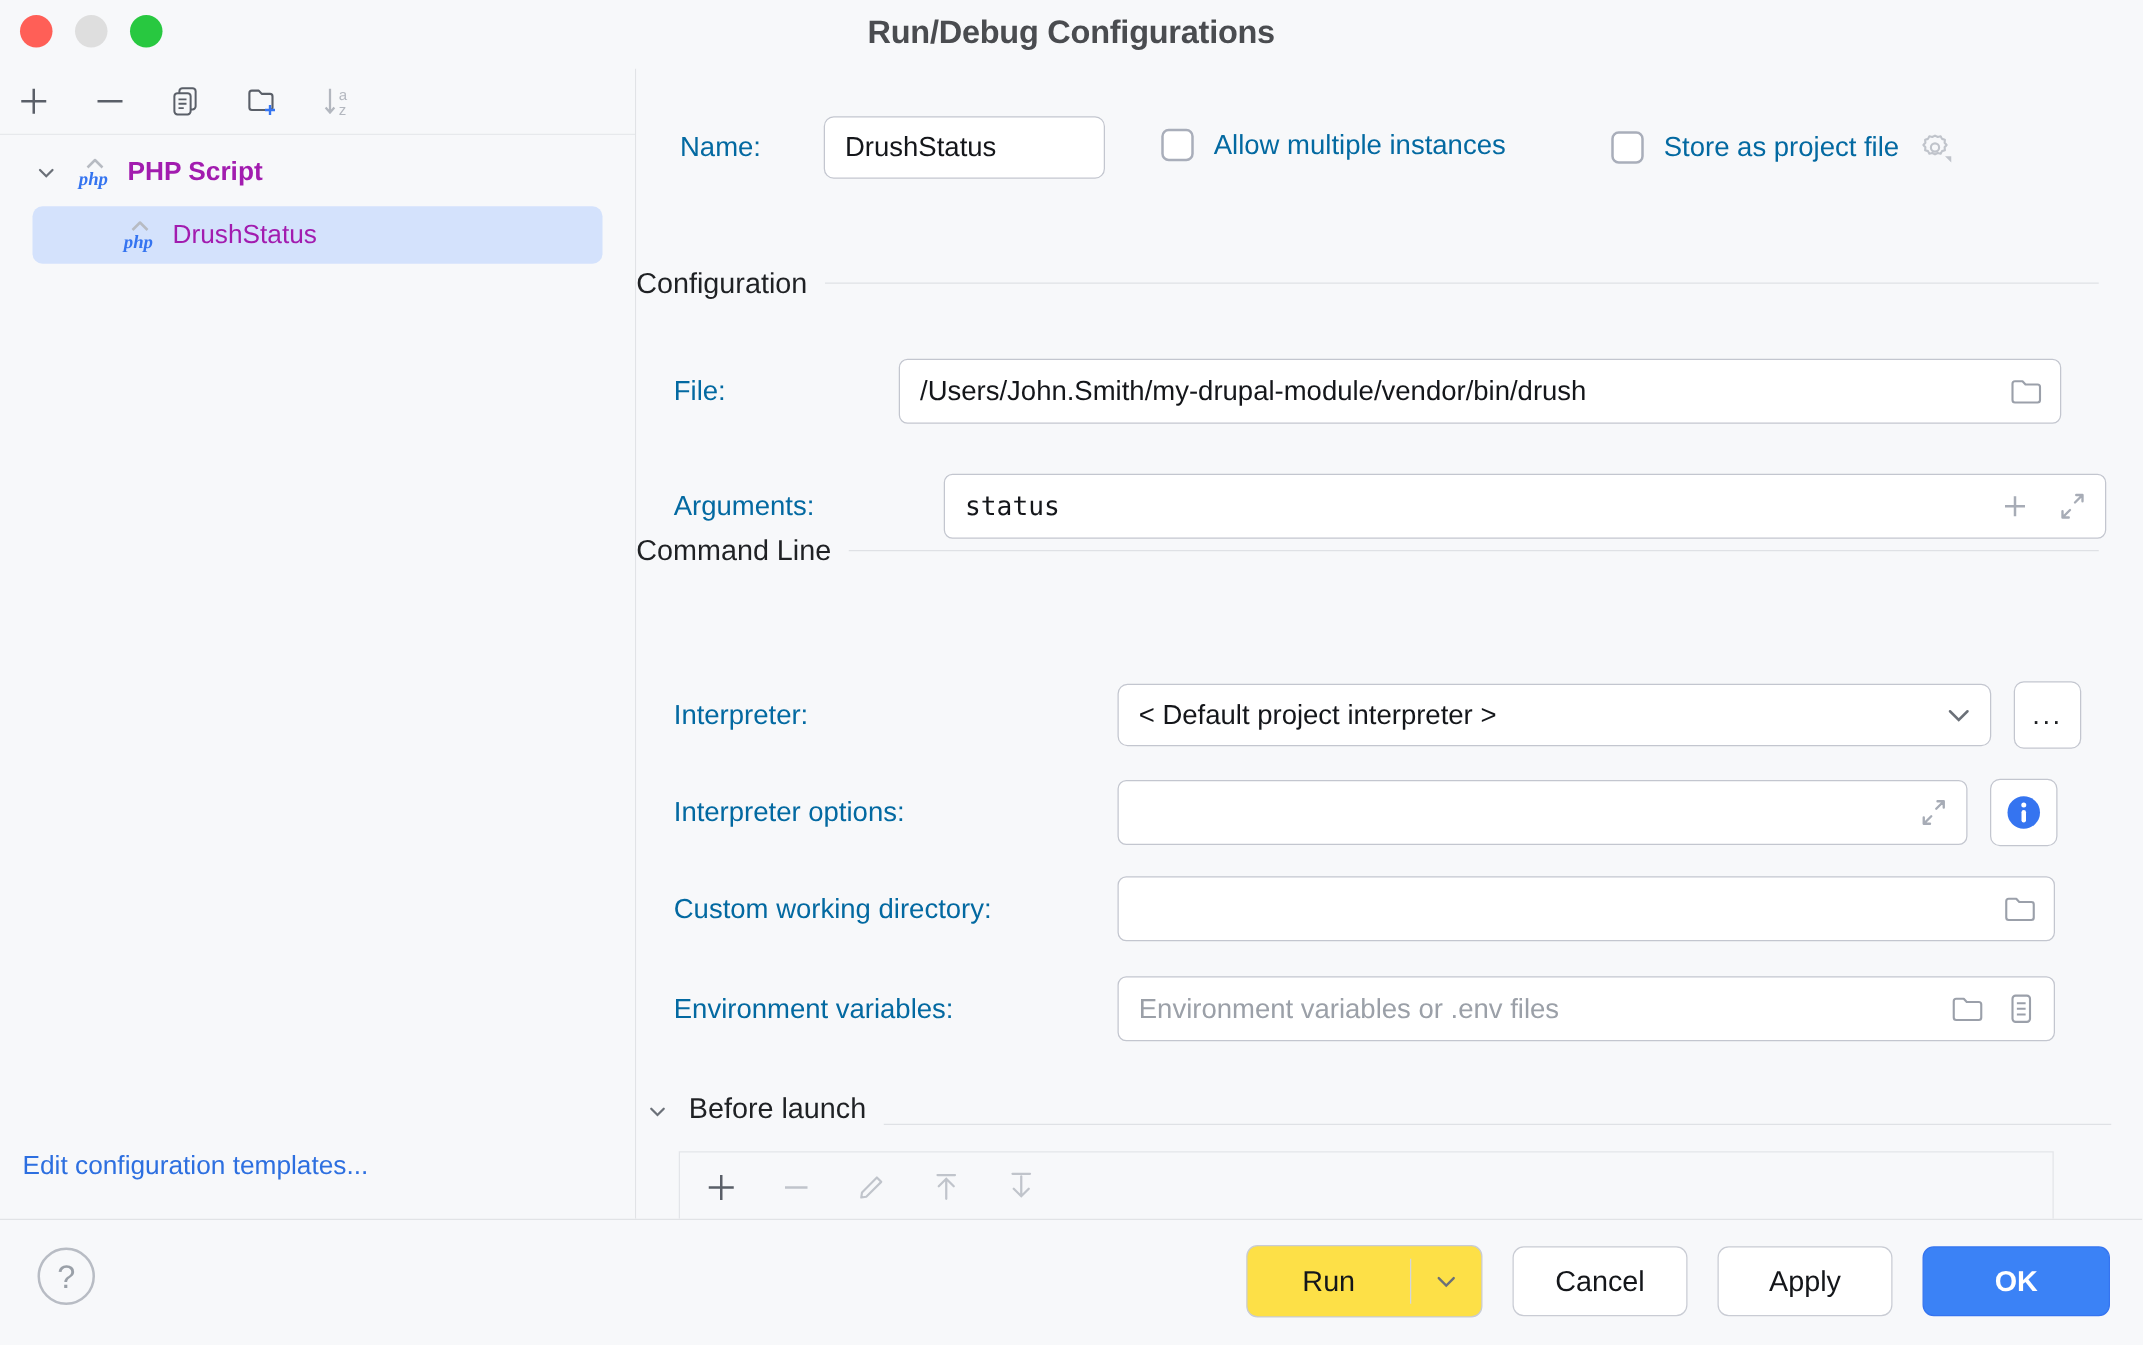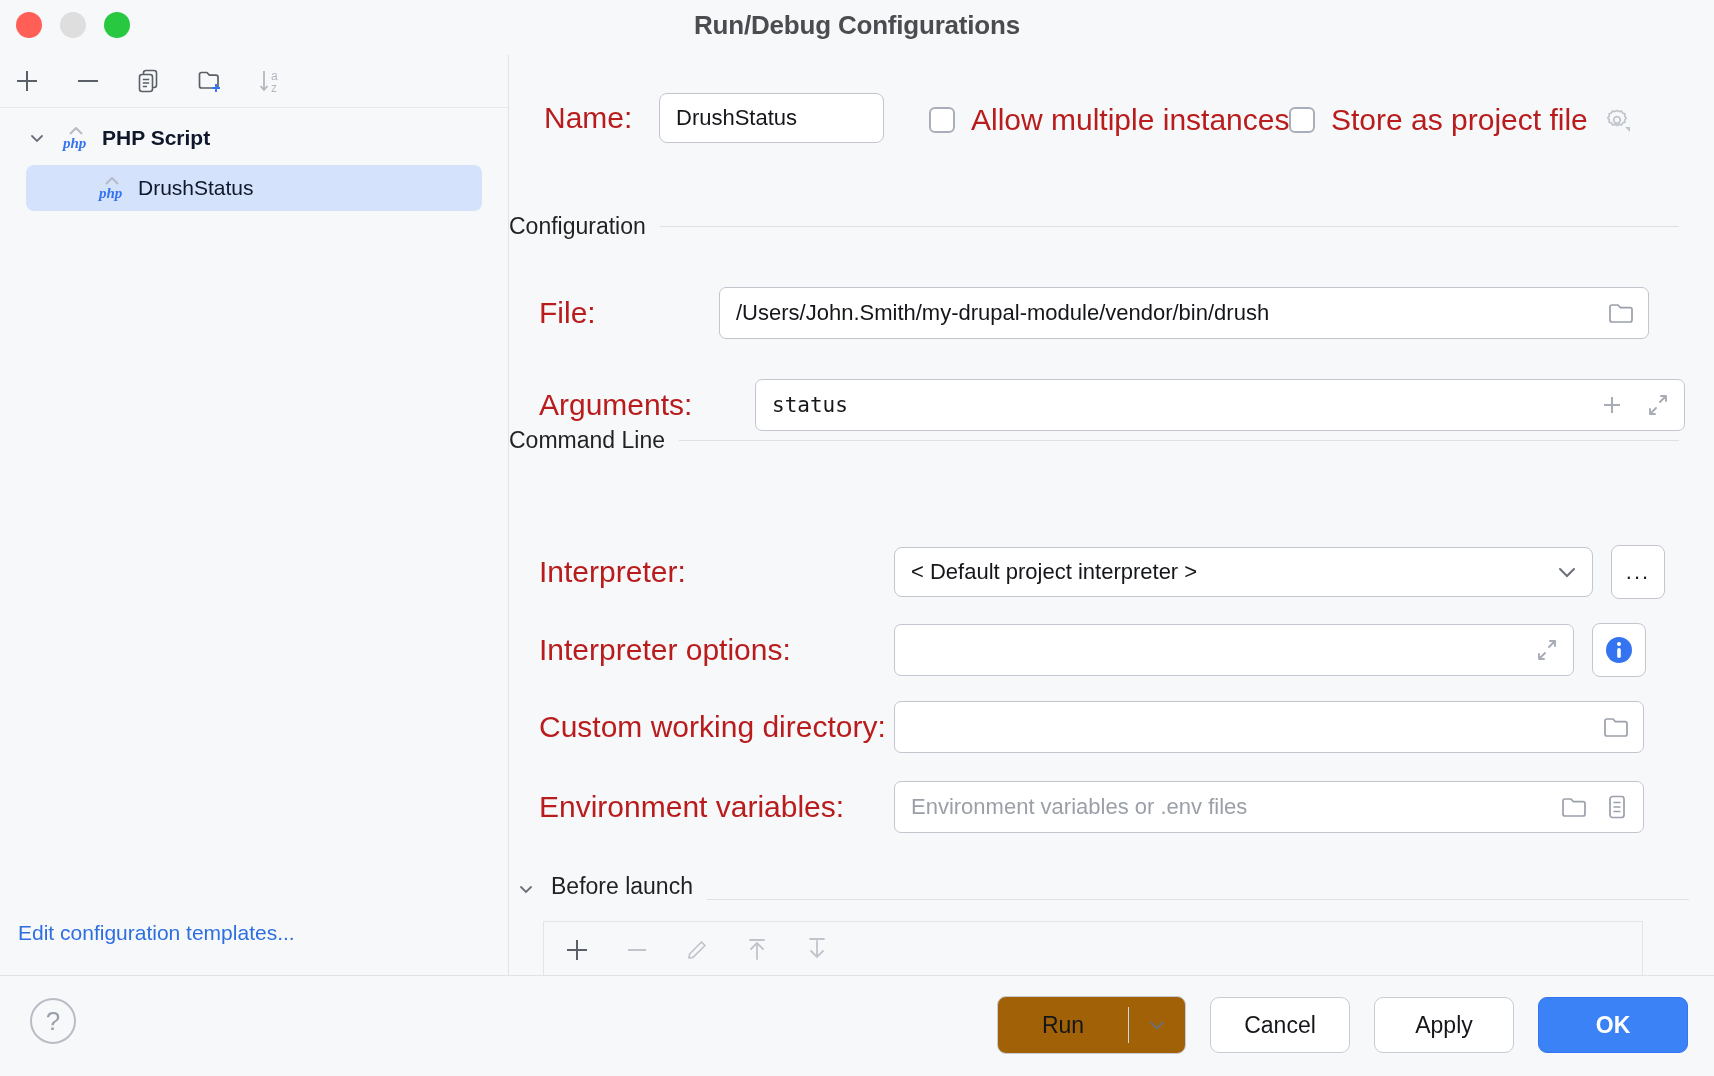--- a/index.html
+++ b/index.html
@@ -85,21 +85,21 @@
   .tree {
     position: absolute;
     left: 0; top: 62px;
     width: 100%;
   }
   .tree-row {
     height: 42px;
     display: flex;
     align-items: center;
     font-size: 21px;
-    color: #0f172a;
+    color: #a21caf;
     box-sizing: border-box;
   }
   .tree-row.group {
     padding-left: 26px;
     font-weight: bold;
   }
   .tree-row.child {
     margin: 6px 26px 0 26px;
     padding-left: 70px;
     border-radius: 8px;
@@ -141,22 +141,22 @@
     background: #f7f8fa;
     overflow: hidden;
   }
 
   .row {
     position: absolute;
     display: flex;
     align-items: center;
   }
   .lbl {
-    font-size: 30px;
-    color: #b91c1c;
+    font-size: 22px;
+    color: #0369a1;
     white-space: nowrap;
   }
 
   
   .field {
     background: #ffffff;
     border: 1px solid #c3c6cf;
     border-radius: 7px;
     box-sizing: border-box;
     display: flex;
@@ -289,21 +289,21 @@
     background: #3b82f6;
     border-color: #3574f0;
     color: #fff;
     min-width: 150px;
     font-weight: bold;
   }
   .split {
     height: 56px;
     border: 1px solid #c9ccd4;
     border-radius: 9px;
-    background: #a16207;
+    background: #fde047;
     display: flex;
     align-items: stretch;
     overflow: hidden;
   }
   .split .main {
     display: flex;
     align-items: center;
     justify-content: center;
     width: 130px;
     font-size: 23px;

